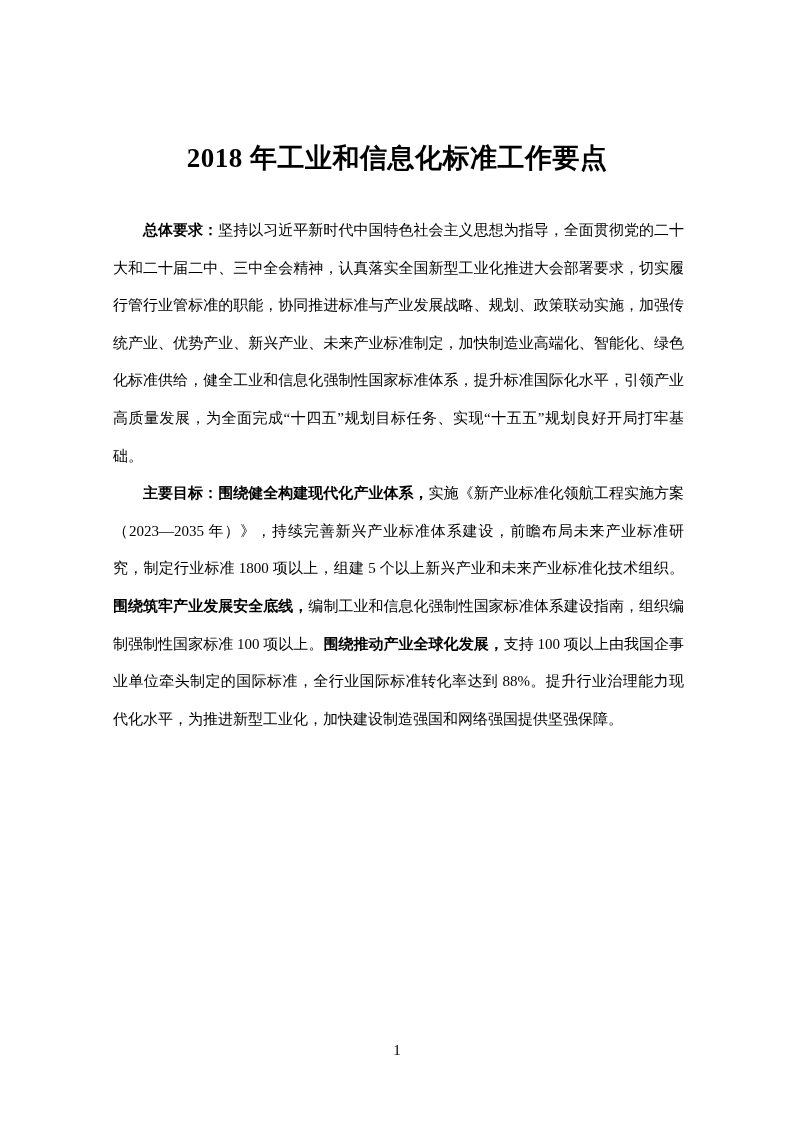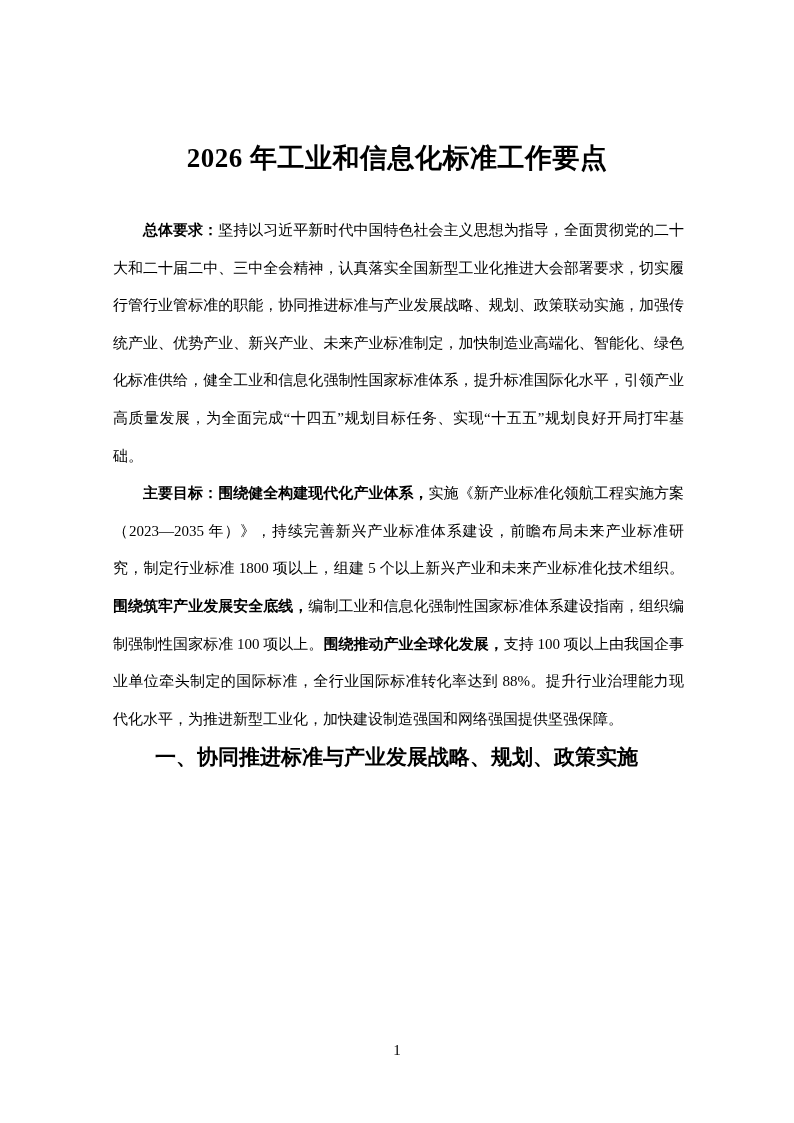--- a/index.html
+++ b/index.html
@@ -63,28 +63,27 @@
     text-align: center;
     font-size: 15px;
     font-family: "Liberation Serif", serif;
   }
 </style>
 </head>
 <body>
 
 <div class="page">
 
-  <h1 class="doc-title">2026 年工业和信息化标准工作要点</h1>
+  <h1 class="doc-title">2018 年工业和信息化标准工作要点</h1>
 
   <div class="content">
 
     <p class="para"><span class="run-bold">总体要求：</span><span>坚持以习近平新时代中国特色社会主义思想为指导，全面贯彻党的二十大和二十届二中、三中全会精神，认真落实全国新型工业化推进大会部署要求，切实履行管行业管标准的职能，协同推进标准与产业发展战略、规划、政策联动实施，加强传统产业、优势产业、新兴产业、未来产业标准制定，加快制造业高端化、智能化、绿色化标准供给，健全工业和信息化强制性国家标准体系，提升标准国际化水平，引领产业高质量发展，为全面完成“十四五”规划目标任务、实现“十五五”规划良好开局打牢基础。</span></p>
 
     <p class="para"><span class="run-bold">主要目标：围绕健全构建现代化产业体系，</span><span>实施《新产业标准化领航工程实施方案（2023—2035 年）》，持续完善新兴产业标准体系建设，前瞻布局未来产业标准研究，制定行业标准 1800 项以上，组建 5 个以上新兴产业和未来产业标准化技术组织。</span><span class="run-bold">围绕筑牢产业发展安全底线，</span><span>编制工业和信息化强制性国家标准体系建设指南，组织编制强制性国家标准 100 项以上。</span><span class="run-bold">围绕推动产业全球化发展，</span><span>支持 100 项以上由我国企事业单位牵头制定的国际标准，全行业国际标准转化率达到 88%。提升行业治理能力现代化水平，为推进新型工业化，加快建设制造强国和网络强国提供坚强保障。</span></p>
 
-    <p class="heading1">一、协同推进标准与产业发展战略、规划、政策实施</p>
 
 
   </div>
 
   <div class="page-number">1</div>
 
 </div>
 
 </body></html>

